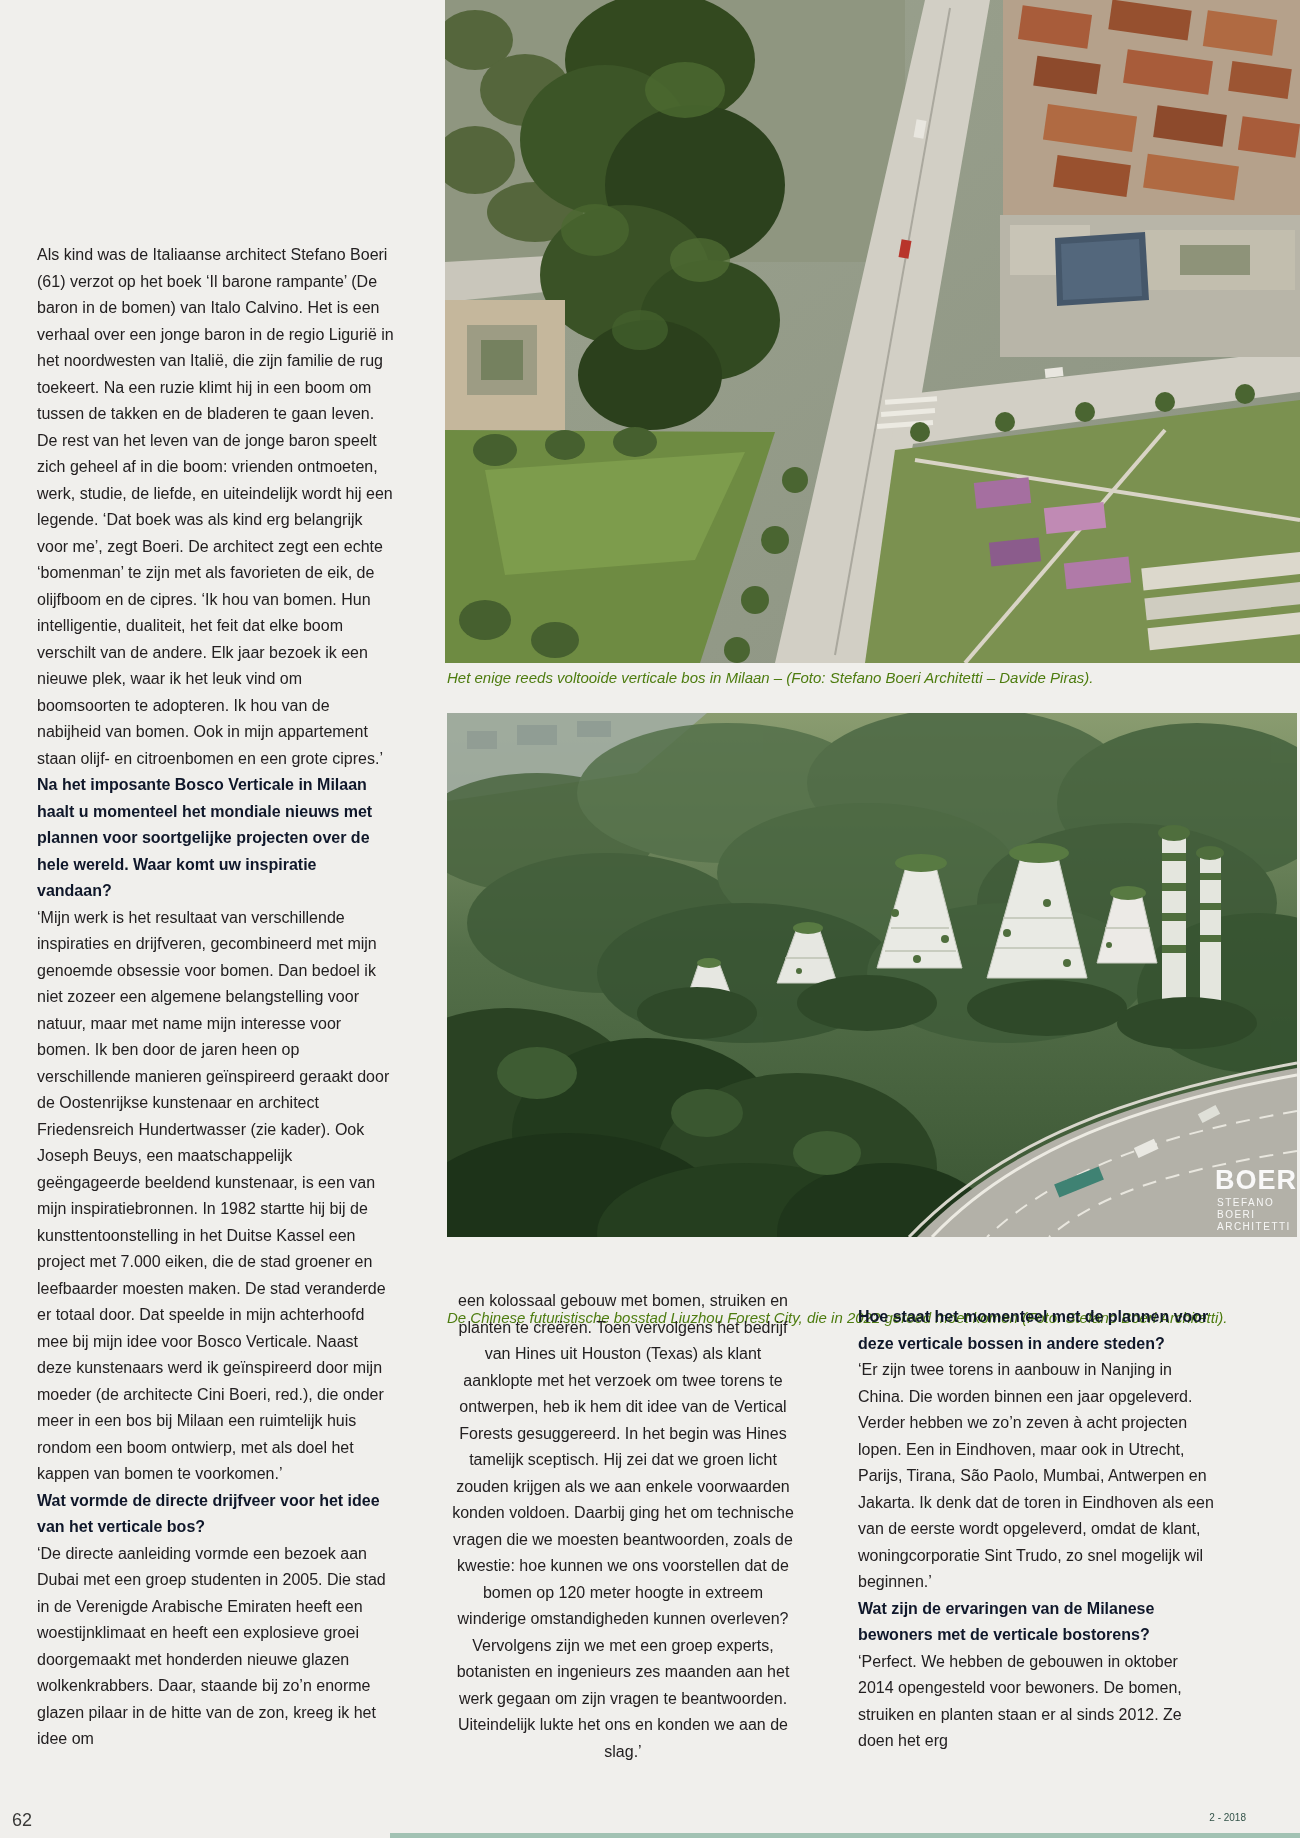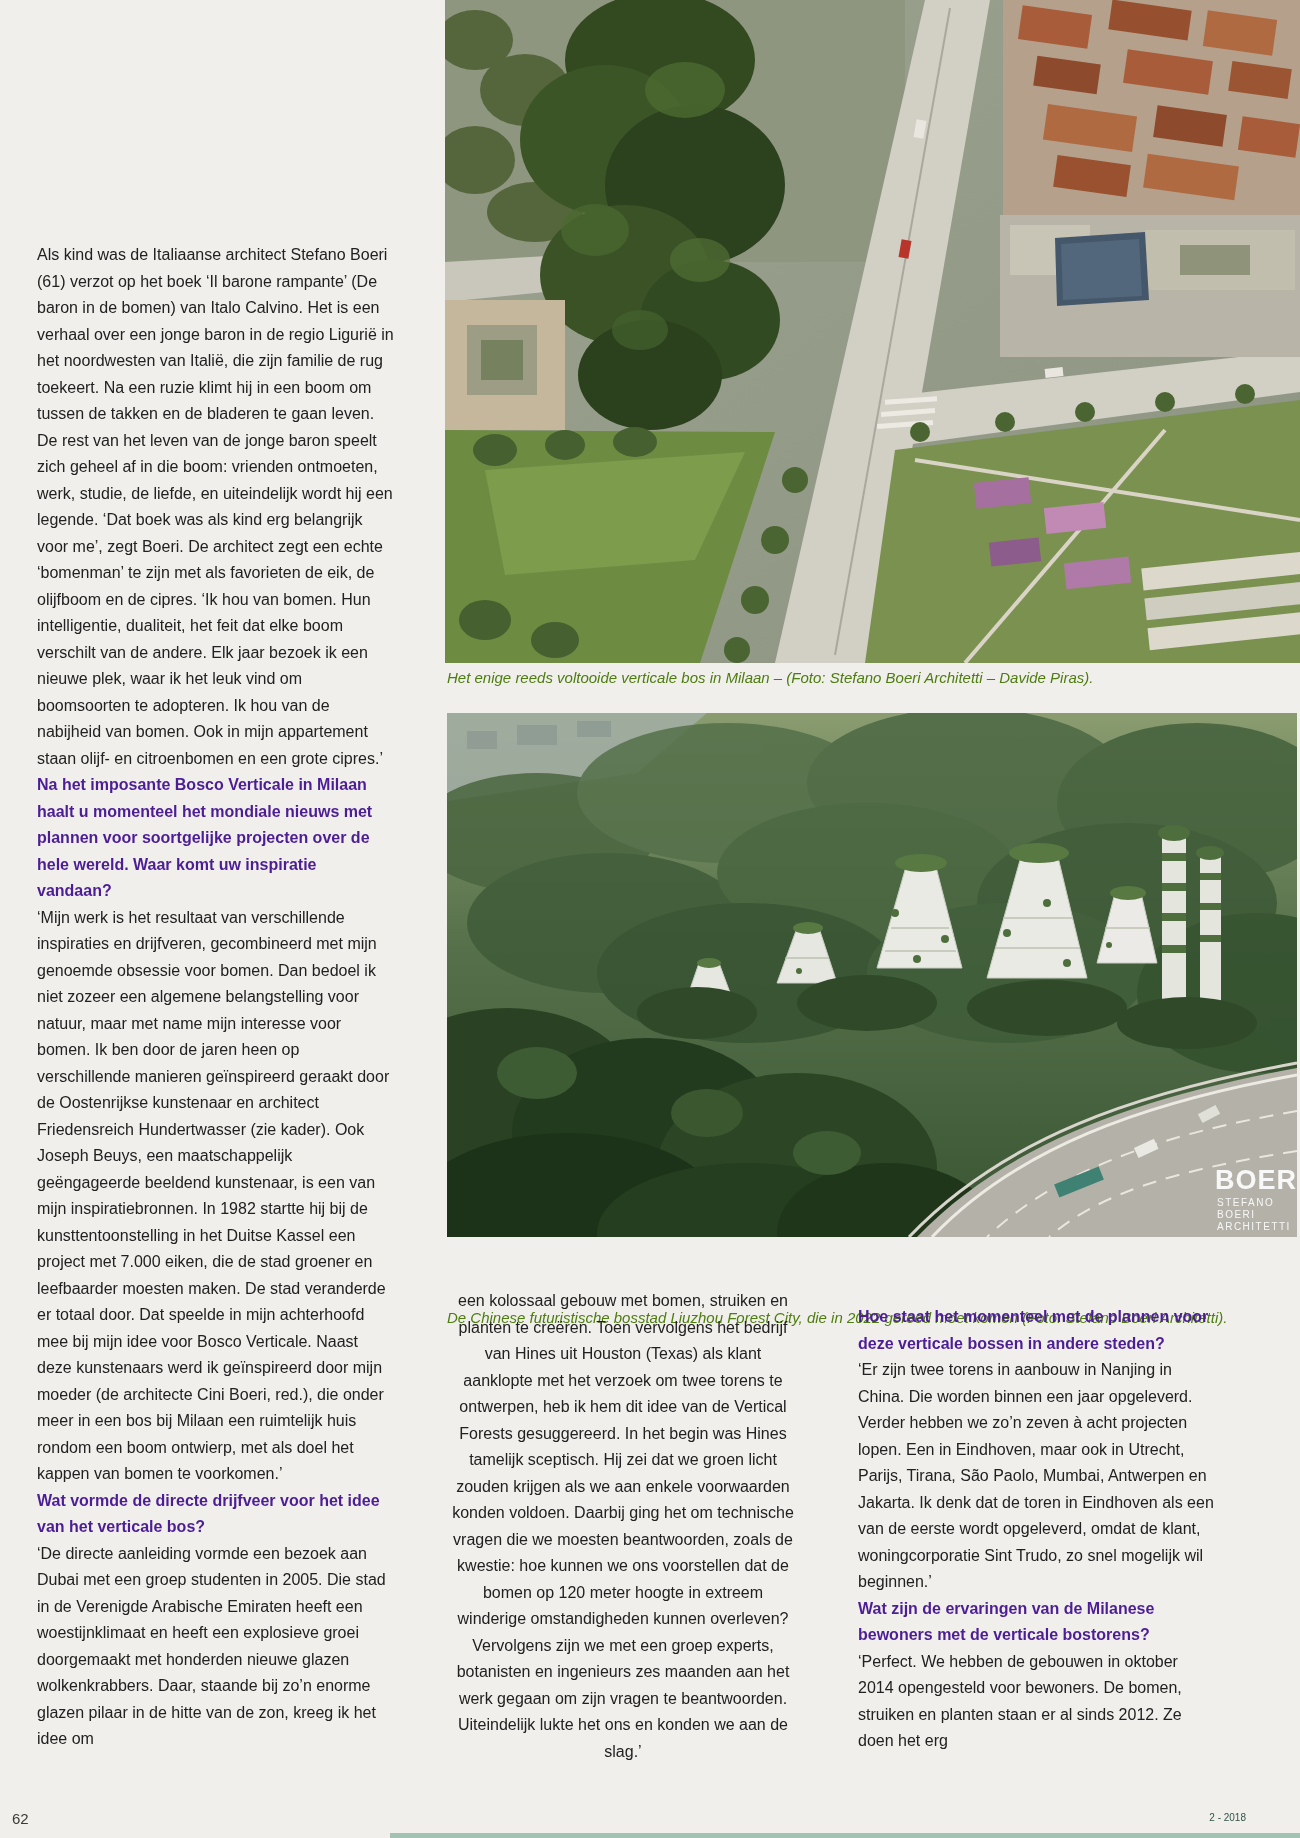--- a/index.html
+++ b/index.html
@@ -7,35 +7,35 @@
     position:relative; width:1300px; height:1838px; margin:0 auto;
     background:#f0efec; overflow:hidden;
     font-family:"Liberation Sans", sans-serif; color:#232021;
   }
   
   .col { position:absolute; font-size:16px; line-height:26.5px; text-align:left; }
   .col-left  { left:37px;  top:210px;  width:358px;margin-top:32px; }
   .col-mid   { left:448px; top:1288px; width:350px;text-align:center; }
   .col-right { left:858px; top:1288px; width:358px; }
   .col p { margin:0; }
-  .qhead { color:#4c1d95; font-weight:bold; margin:21px 0 3px 0; }
+  .qhead { color:#0f172a; font-weight:bold; margin:21px 0 3px 0; }
   .qhead.first { margin-top:16px; }
   
   .photo { position:absolute; overflow:hidden; }
   .photo svg { display:block; width:100%; height:100%; }
   .photo1 { left:445px; top:0;     width:855px; height:663px; }
   .photo2 { left:447px; top:713px; width:850px; height:524px; }
   .caption {
     position:absolute; left:447px; width:853px;
     font-style:italic; font-size:15px; line-height:20px; color:#4d7c0f;
   }
   .caption1 { top:668px; }
   .caption2 { top:1308px; }
   
-  .footer-num  { position:absolute; left:12px;  top:1810px; font-size:15px; color:#3a3a38; }
+  .footer-num  { position:absolute; left:12px;  top:1810px; font-size:18px; color:#3a3a38; }
   .footer-issue{ position:absolute; right:54px; top:1812px; font-size:10px; color:#335349; }
   .bottom-accent { position:absolute; left:390px; right:0; bottom:0; height:5px; background:#8fb7a5; opacity:.8; }
 </style>
 </head>
 <body>
 
 <div class="page">
 
   <div class="photo photo1">
     <svg viewBox="0 0 855 663" preserveAspectRatio="none">

